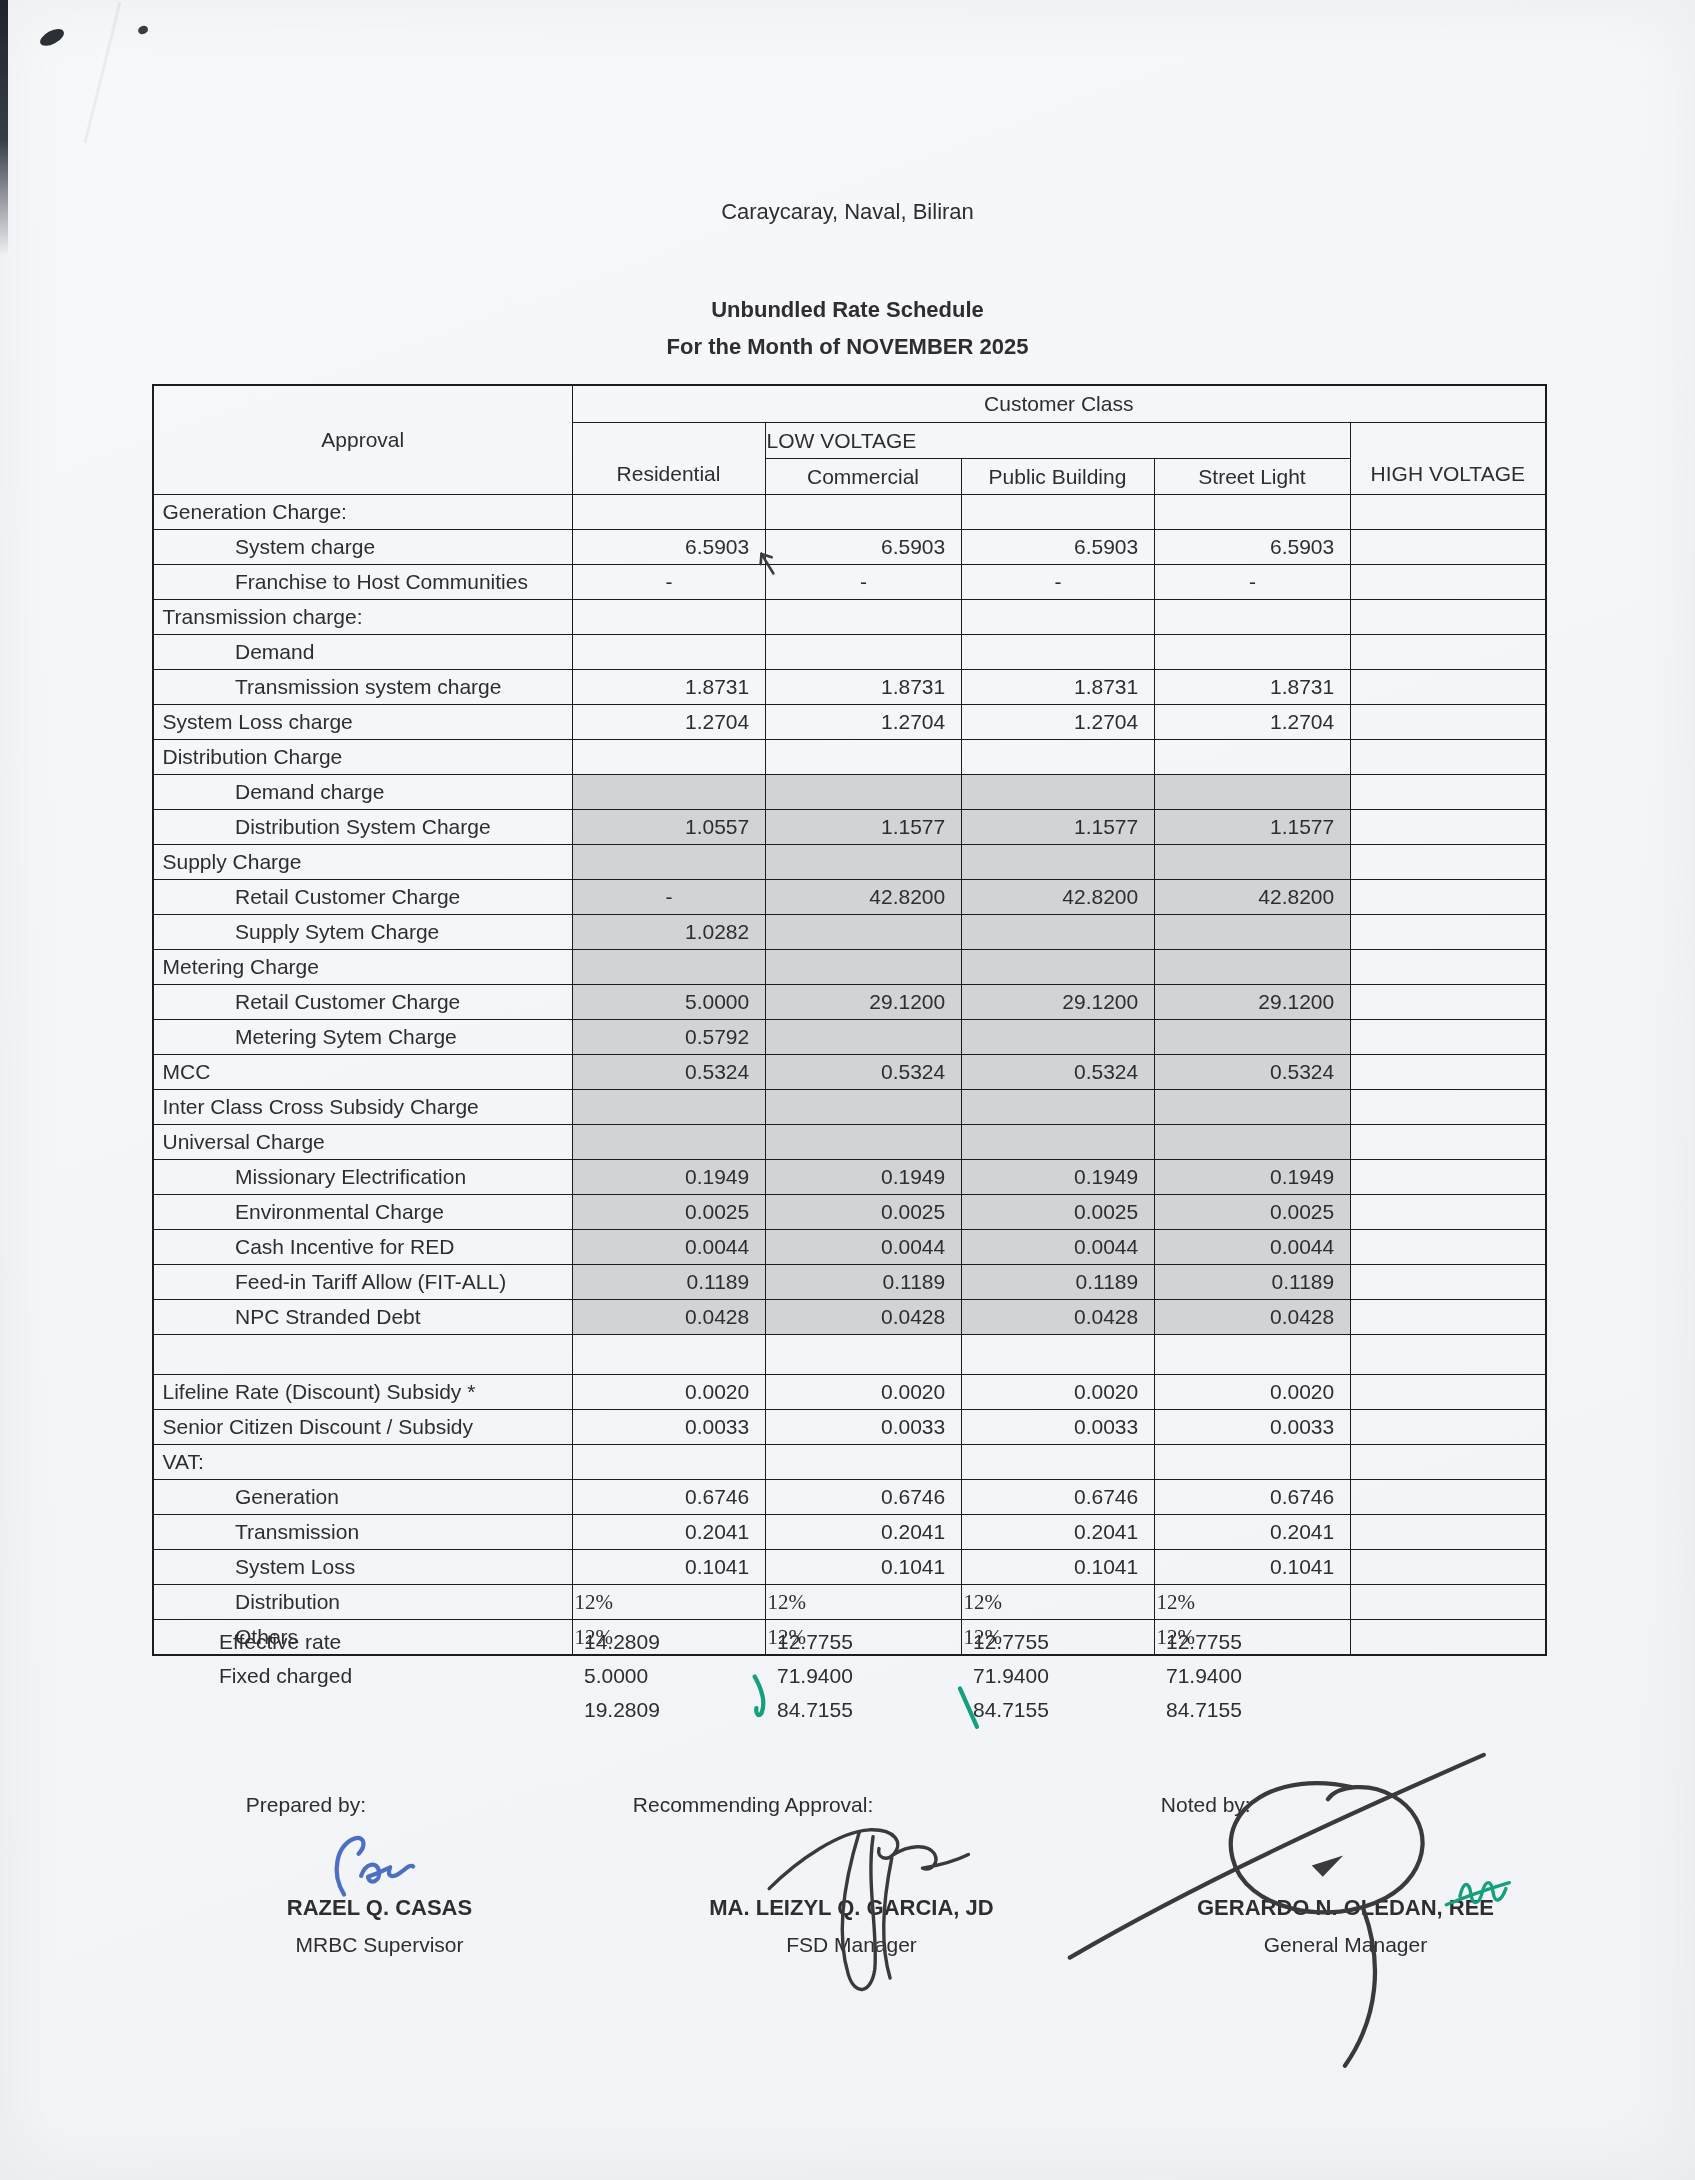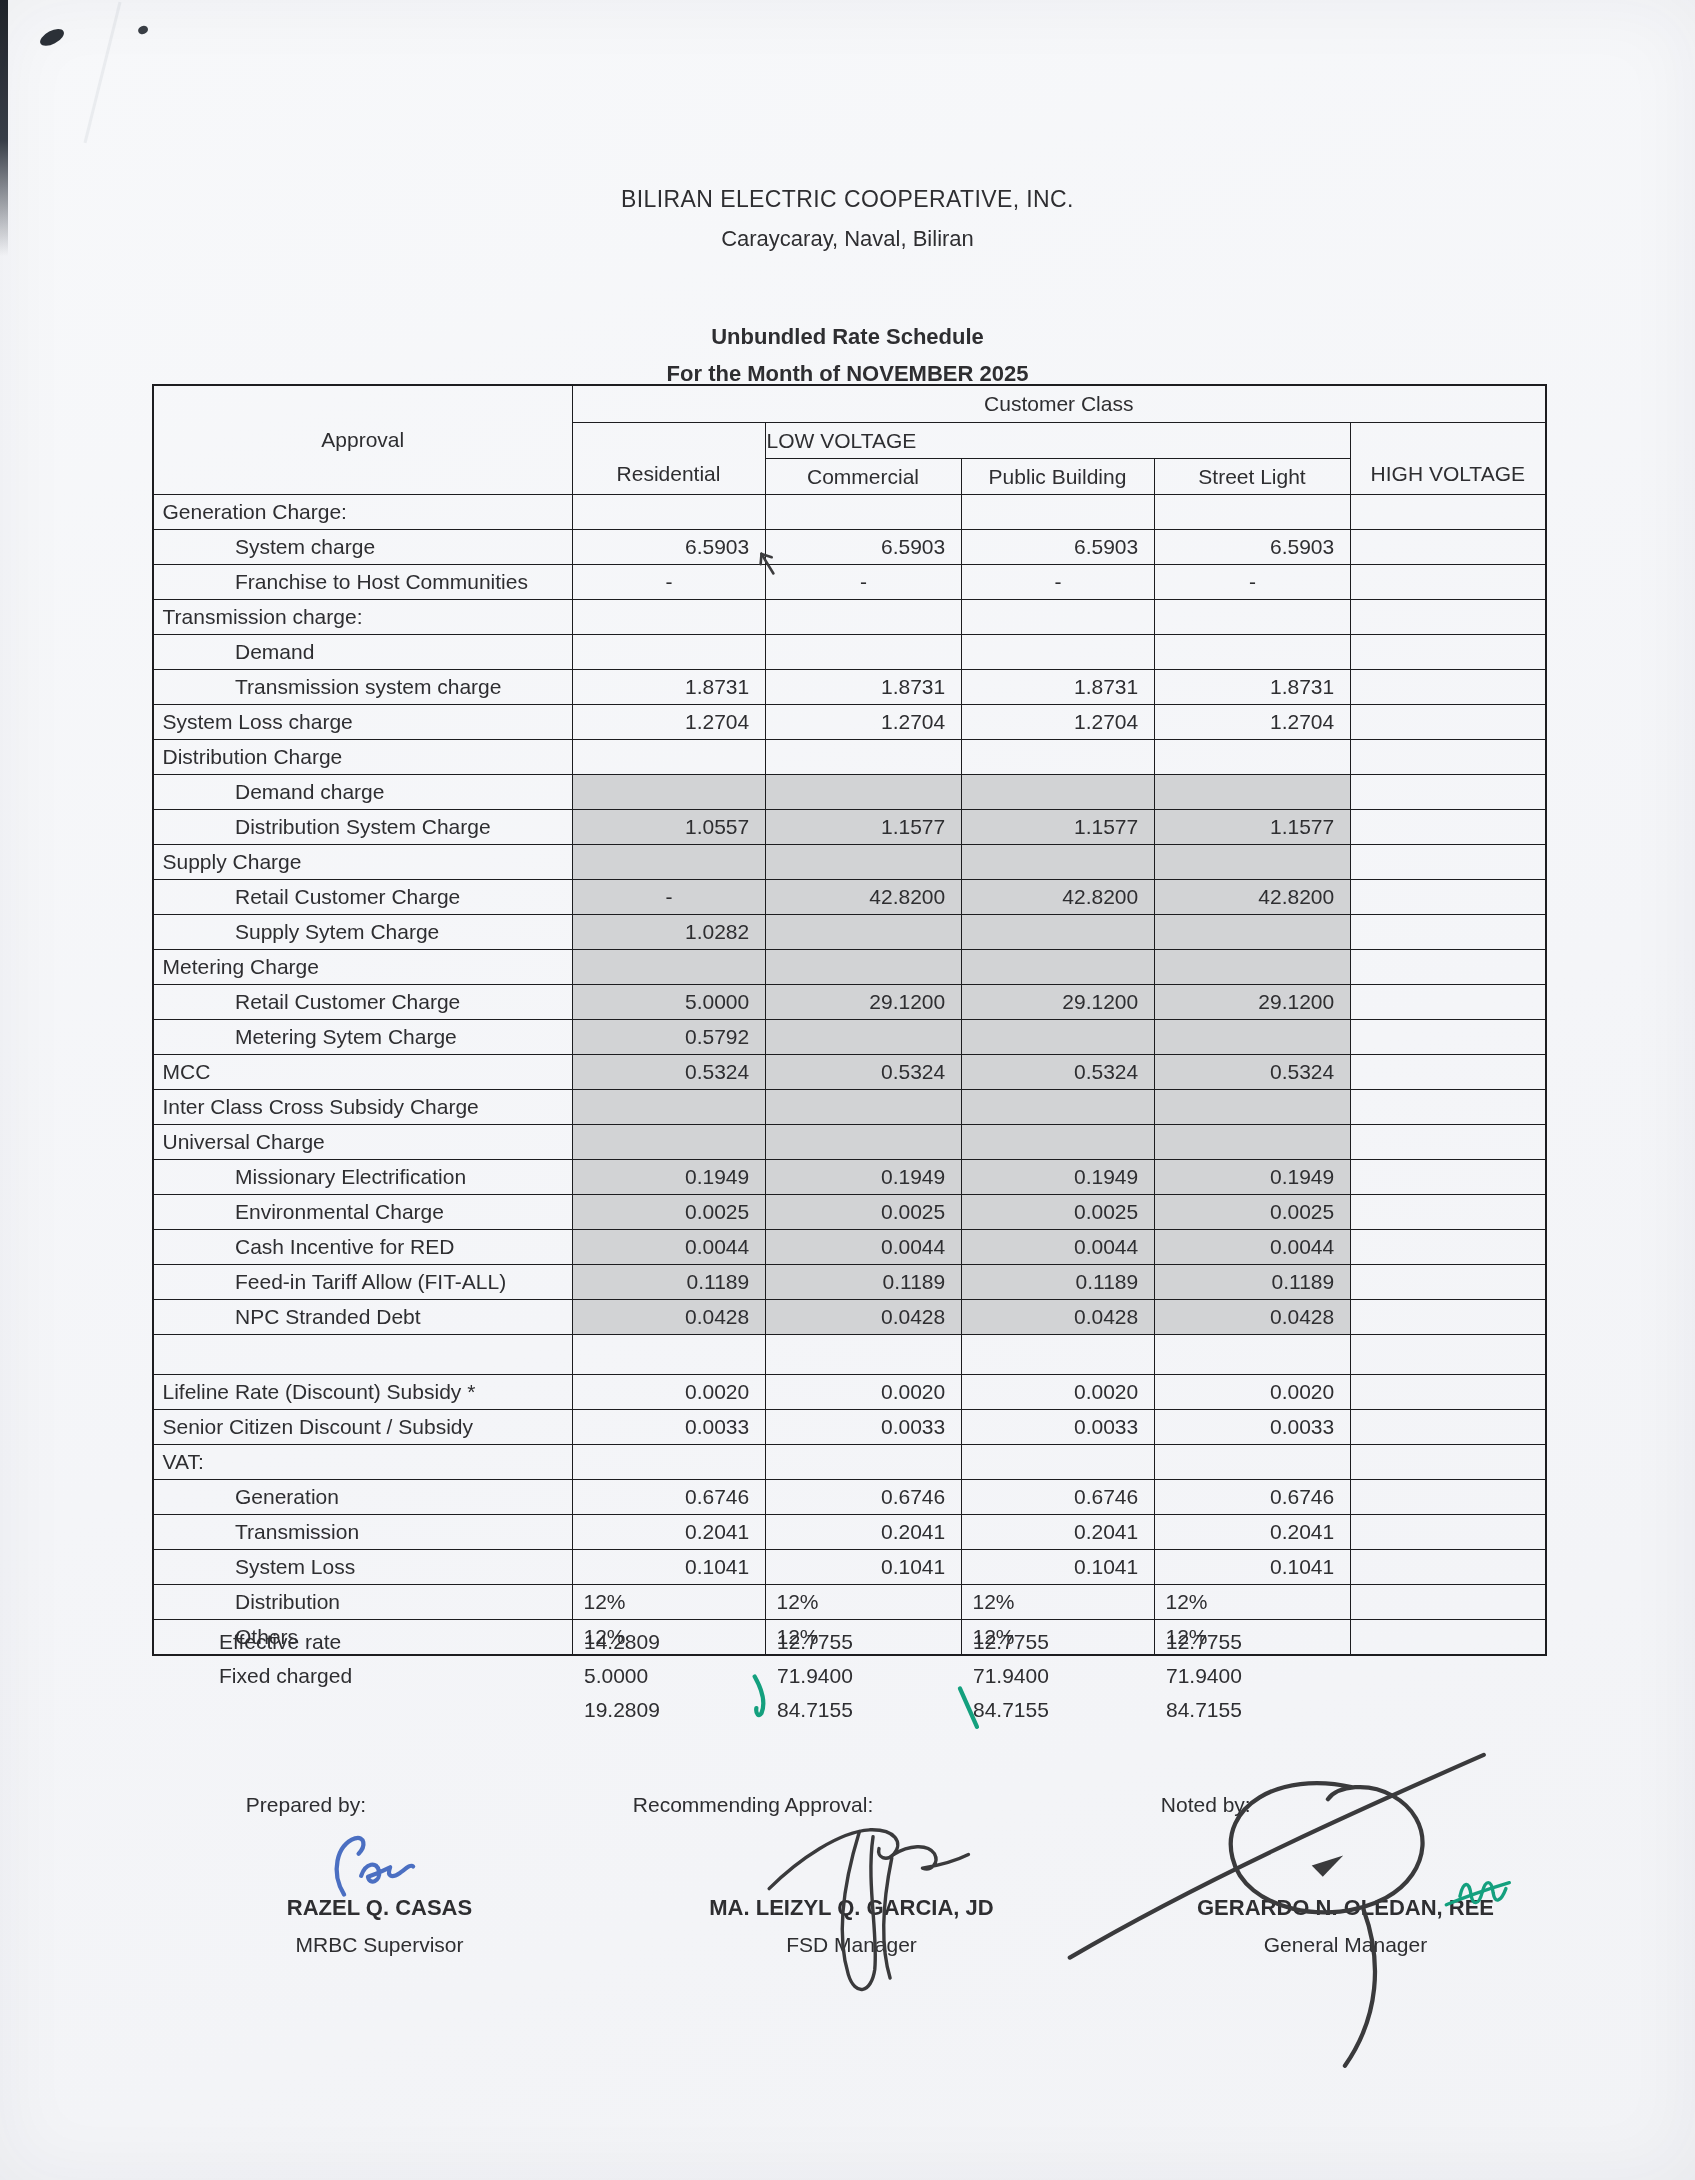--- a/index.html
+++ b/index.html
@@ -34,21 +34,21 @@
   table.rate{border:2.6px solid #1d1d20;}
   th.cc-h{height:34px;text-align:center;}
   th.lv-h{height:33px;text-align:left;}
   th.sub-h{height:33px;text-align:center;}
   th.charges-h{text-align:center;vertical-align:middle;}
   th.res-h,th.hv-h{text-align:center;vertical-align:bottom;padding-bottom:8.5px;}
   td.lbl{text-align:left;height:32px;}
   td.lbl.ind0{padding-left:8.5px;}
   td.lbl.ind1{padding-left:81px;}
   td.val{text-align:right;padding-right:15.3px;height:32px;}
-  td.val.left{text-align:left;padding-left:11px;padding-right:0;}
+  td.val.left{text-align:left;padding-left:2px;padding-right:0;font-family:Liberation Serif, serif;}
   td.val.dash{text-align:center;padding-right:0;}
   td.val.shaded{background:#d2d3d5;}
   tr.tall td{height:37px;}
   td.hv{background:transparent;}
 
   
   table.summary{position:absolute;left:164px;top:1625px;width:1393px;border-collapse:collapse;
         table-layout:fixed;font-size:21px;}
   table.summary td{height:32px;border:none;white-space:nowrap;}
   table.summary td.s-lbl{text-align:left;padding-left:55px;}
@@ -69,21 +69,20 @@
 <body>
 
 <div class="page">
 
   <div class="scan-edge"></div>
   <div class="ink-blot"></div>
   <div class="ink-dot"></div>
   <div class="crease"></div>
 
   <header class="doc-header">
-    <div class="company">BILIRAN ELECTRIC COOPERATIVE, INC.</div>
     <div class="address">Caraycaray, Naval, Biliran</div>
     <div class="doc-title">Unbundled Rate Schedule</div>
     <div class="doc-subtitle">For the Month of NOVEMBER 2025</div>
   </header>
 
   <table class="rate">
     <colgroup>
       <col style="width:419px">
         <col style="width:193px">
         <col style="width:196px">

